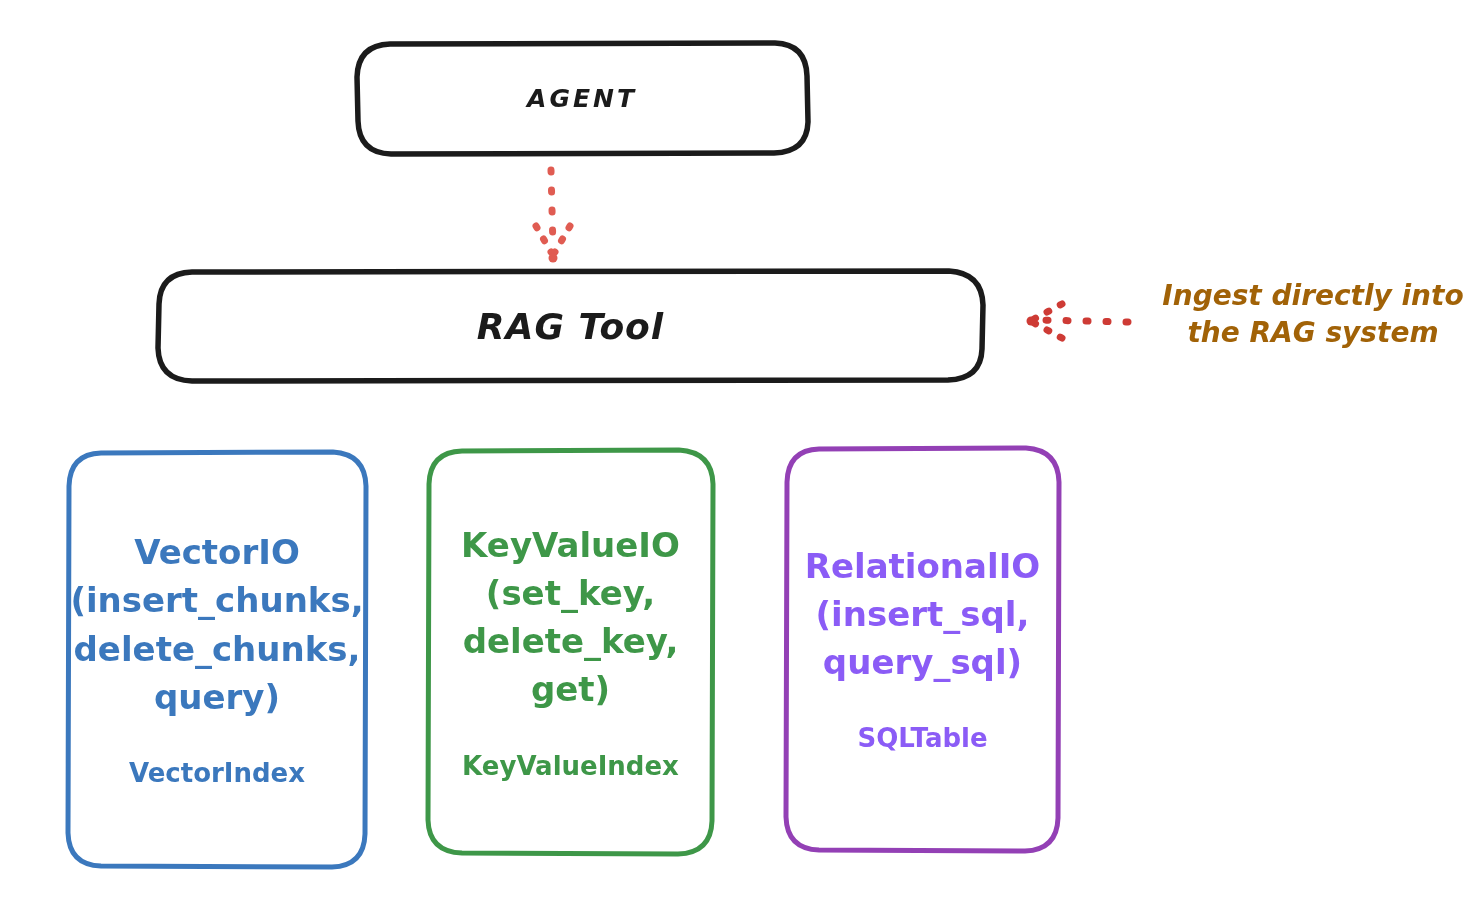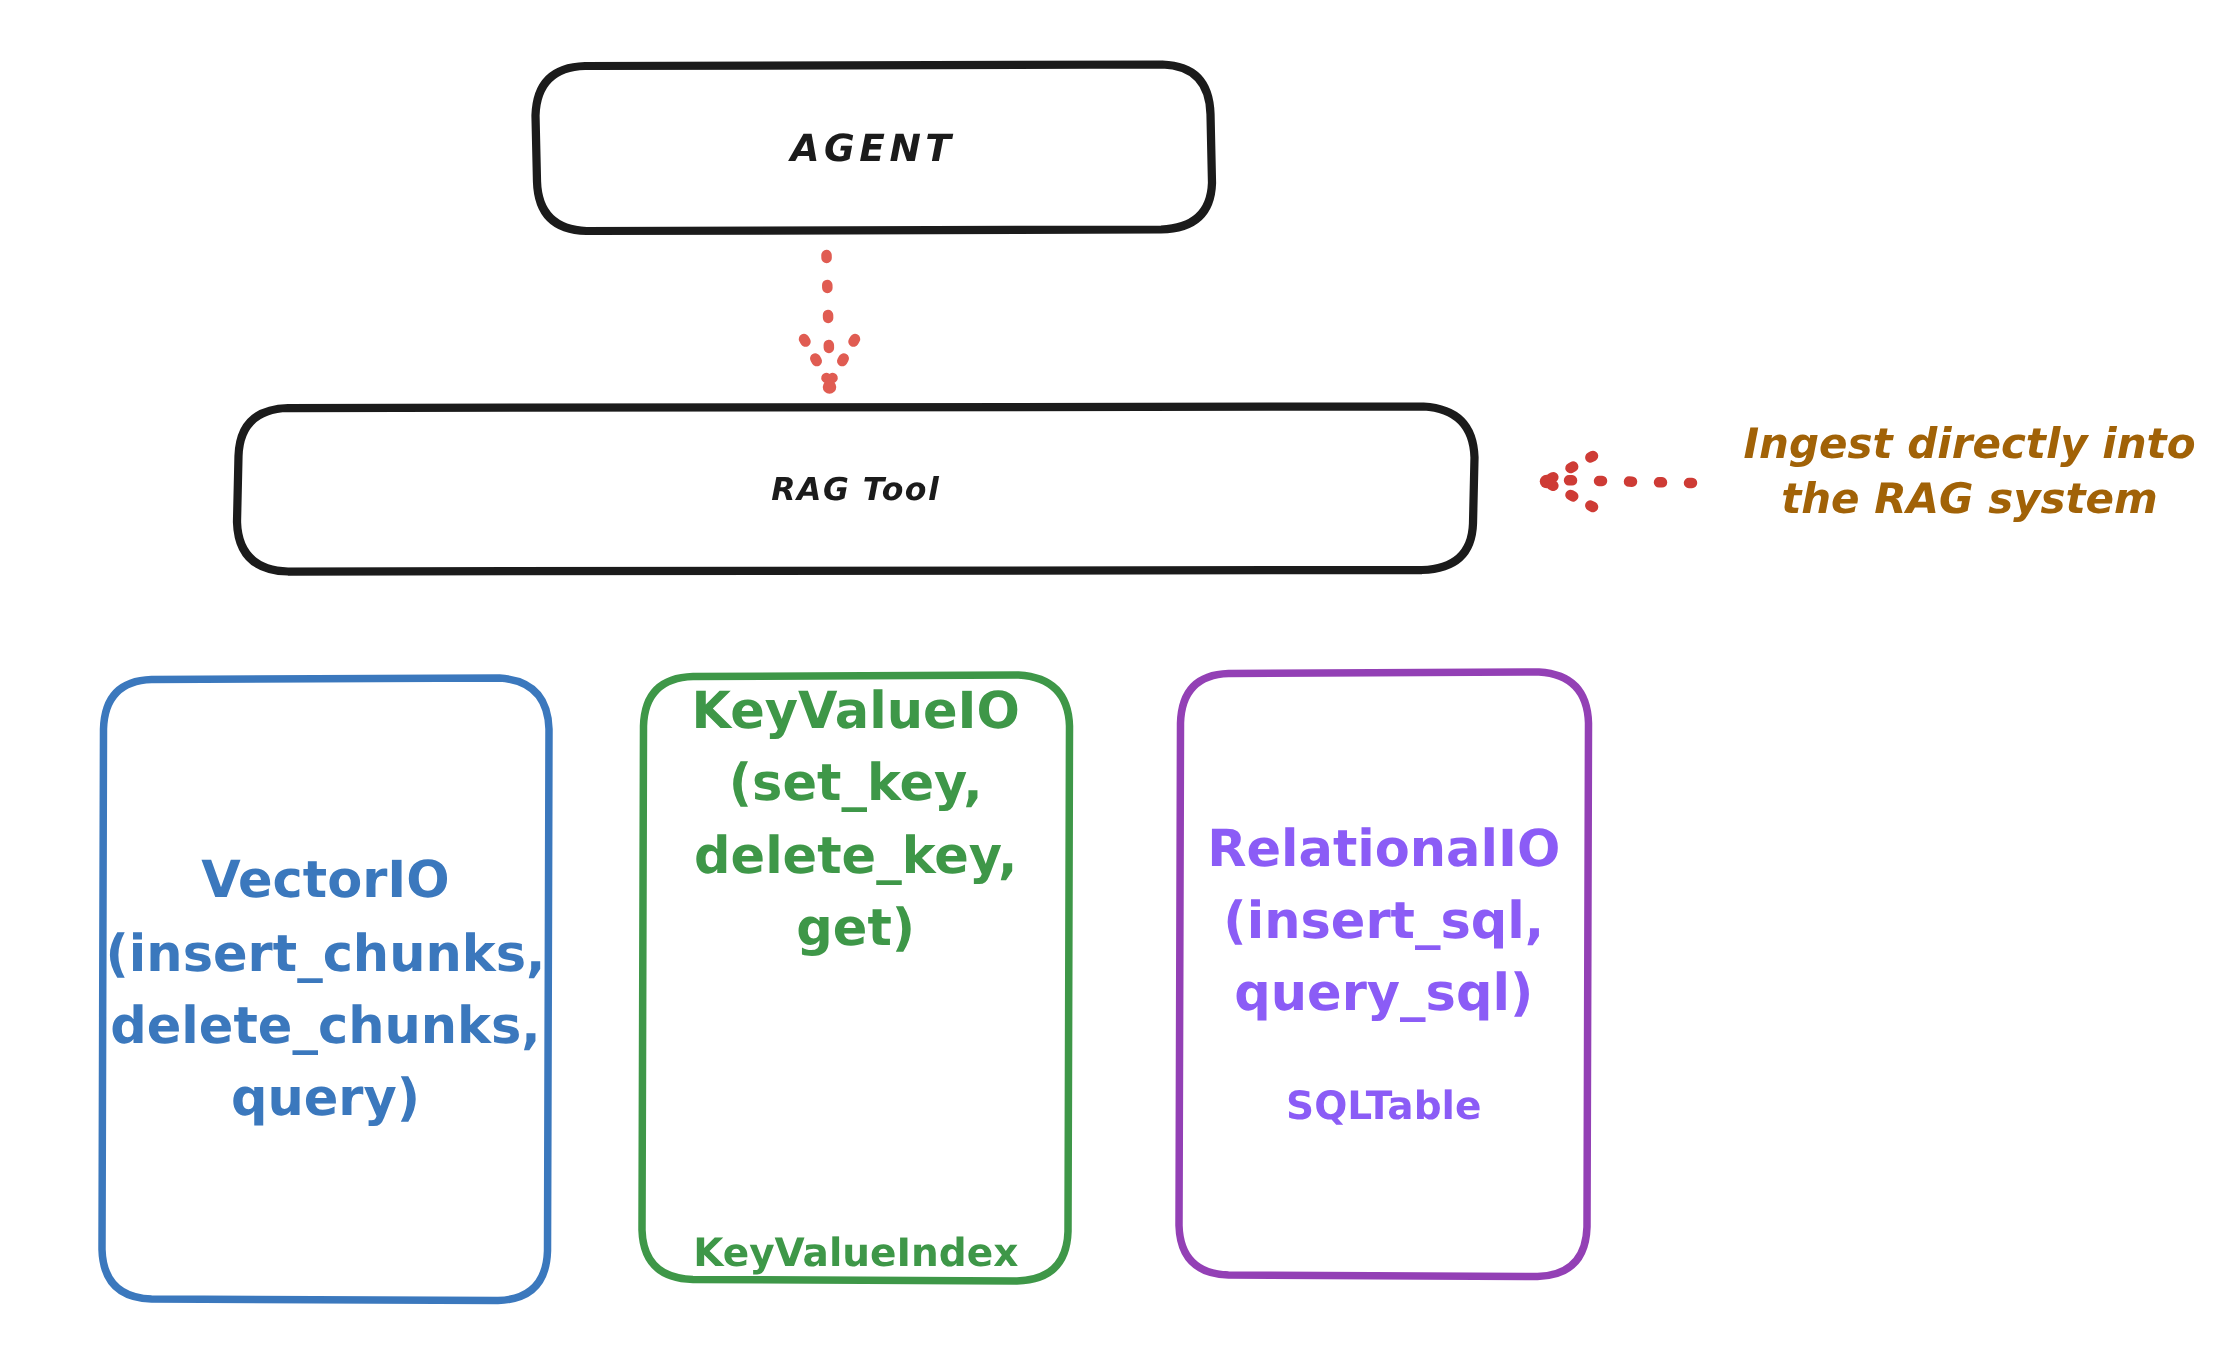--- a/index.html
+++ b/index.html
@@ -53,30 +53,30 @@
     color: #1b1b1b;
     font-style: italic;
     font-weight: 600;
     letter-spacing: 1px;
   }
   .label-agent {
     font-size: 25px;
     letter-spacing: 3px;
   }
   .label-ragtool {
-    font-size: 21px;
+    font-size: 36px;
     letter-spacing: 1px;
   }
 
   
   .box-provider {
     padding: 0 12px;
   }
   .box-vector   { left: 68px;  top: 452px; width: 298px; height: 416px; }
-  .box-keyvalue { left: 428px; top: 450px; width: 285px; height: 405px; justify-content: space-between; }
+  .box-keyvalue { left: 428px; top: 450px; width: 285px; height: 405px; }
   .box-relational { left: 786px; top: 448px; width: 273px; height: 403px; }
 
   .prov-text {
     font-family: "DejaVu Sans", sans-serif;
     font-weight: 600;
     line-height: 1.42;
     white-space: pre-line;
   }
   .prov-api   { font-size: 34px; }
   .prov-index { font-size: 26px; margin-top: 34px; }
@@ -138,20 +138,21 @@
 
 <div class="node box-ragtool">
   <div class="label-black label-ragtool">RAG Tool</div>
 </div>
 
 <div class="node box-provider box-vector">
   <div class="prov-text prov-api c-blue">VectorIO
 (insert_chunks,
 delete_chunks,
 query)</div>
+  <div class="prov-text prov-index c-blue">VectorIndex</div>
 </div>
 
 <div class="node box-provider box-keyvalue">
   <div class="prov-text prov-api c-green">KeyValueIO
 (set_key,
 delete_key, get)</div>
   <div class="prov-text prov-index c-green">KeyValueIndex</div>
 </div>
 
 <div class="node box-provider box-relational">

